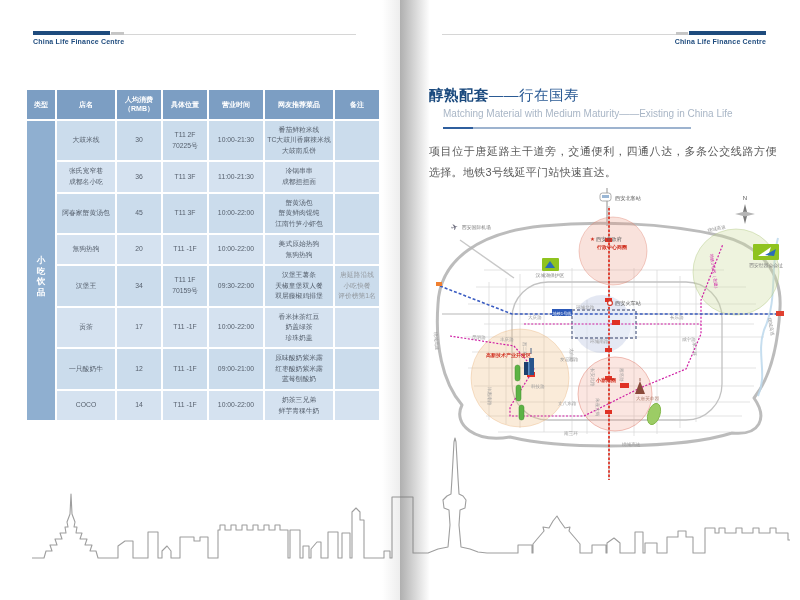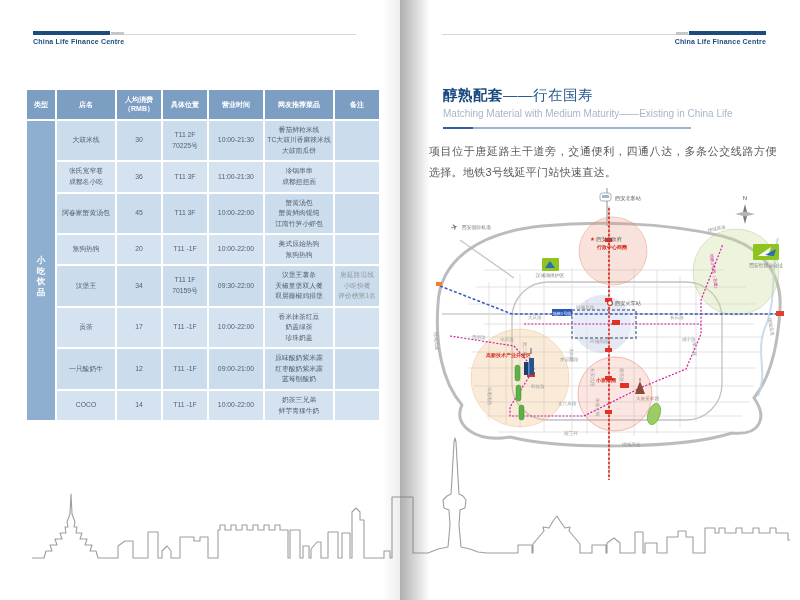--- a/index.html
+++ b/index.html
@@ -13,21 +13,21 @@
   .brand{position:absolute;font-size:7px;font-weight:bold;color:#1e4b7d;letter-spacing:.2px;}
   
   .tbl{position:absolute;left:25px;top:88px;width:356px;border-collapse:separate;border-spacing:2px;table-layout:fixed;background:#fff;}
   .tbl th{background:#7c9ec3;color:#fff;font-size:7px;font-weight:bold;padding:5px 1px;line-height:1.35;text-align:center;white-space:pre-line;}
   .tbl td{background:#cbdcec;color:#57616e;font-size:6.8px;padding:4px 1px;text-align:center;line-height:1.55;white-space:pre-line;vertical-align:middle;}
   .tbl tbody tr:nth-child(even) td:not(.cat){background:#d5e2f0;}
   .tbl td.cat{background:#8fafd0;color:#fff;font-weight:bold;font-size:8.5px;
       writing-mode:vertical-rl;text-orientation:upright;letter-spacing:11px;text-align:center;padding:0;}
   .tbl td.note{color:#93999f;}
   
-  .title{position:absolute;left:443px;top:86px;font-size:14.5px;letter-spacing:.5px;}
+  .title{position:absolute;left:429px;top:86px;font-size:14.5px;letter-spacing:.5px;}
   .title .tb{font-weight:bold;color:#1b4a7e;}
   .title .tr2{color:#2a5a94;}
   .subtitle{position:absolute;left:443px;top:108px;font-size:10px;color:#a9b6c6;}
   .divider{position:absolute;left:443px;top:127px;width:248px;height:2px;display:flex;}
   .divider .d1{width:30px;background:#2f5f9e;}
   .divider .d2{flex:1;background:#9db3cf;}
   .para{position:absolute;left:429px;top:141px;width:348px;font-size:11px;color:#575757;line-height:1.95;text-align:justify;letter-spacing:.3px;}
   
   .gutter{position:absolute;left:400px;top:0;width:30px;height:600px;
       background:linear-gradient(to right, rgba(110,110,110,.55), rgba(255,255,255,0));pointer-events:none;}

